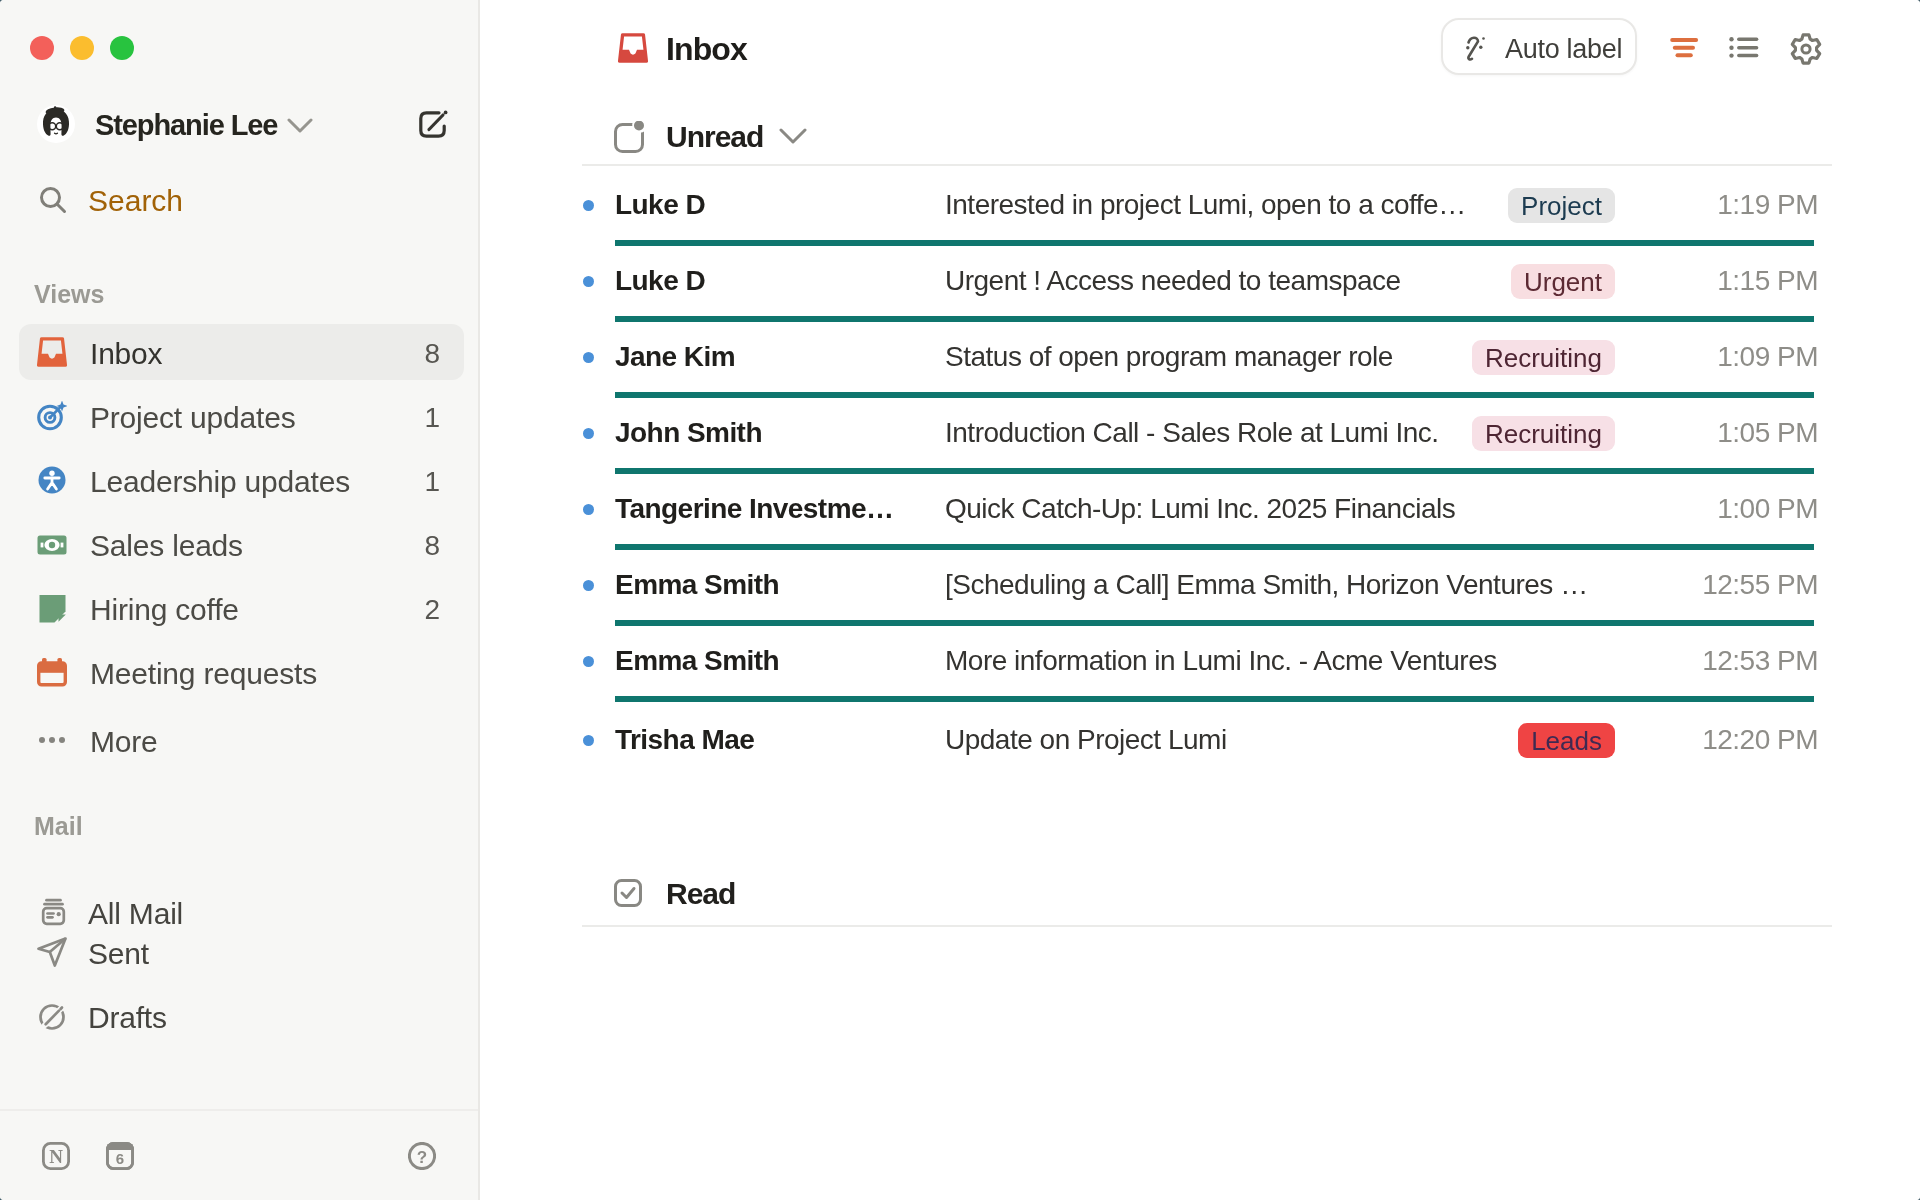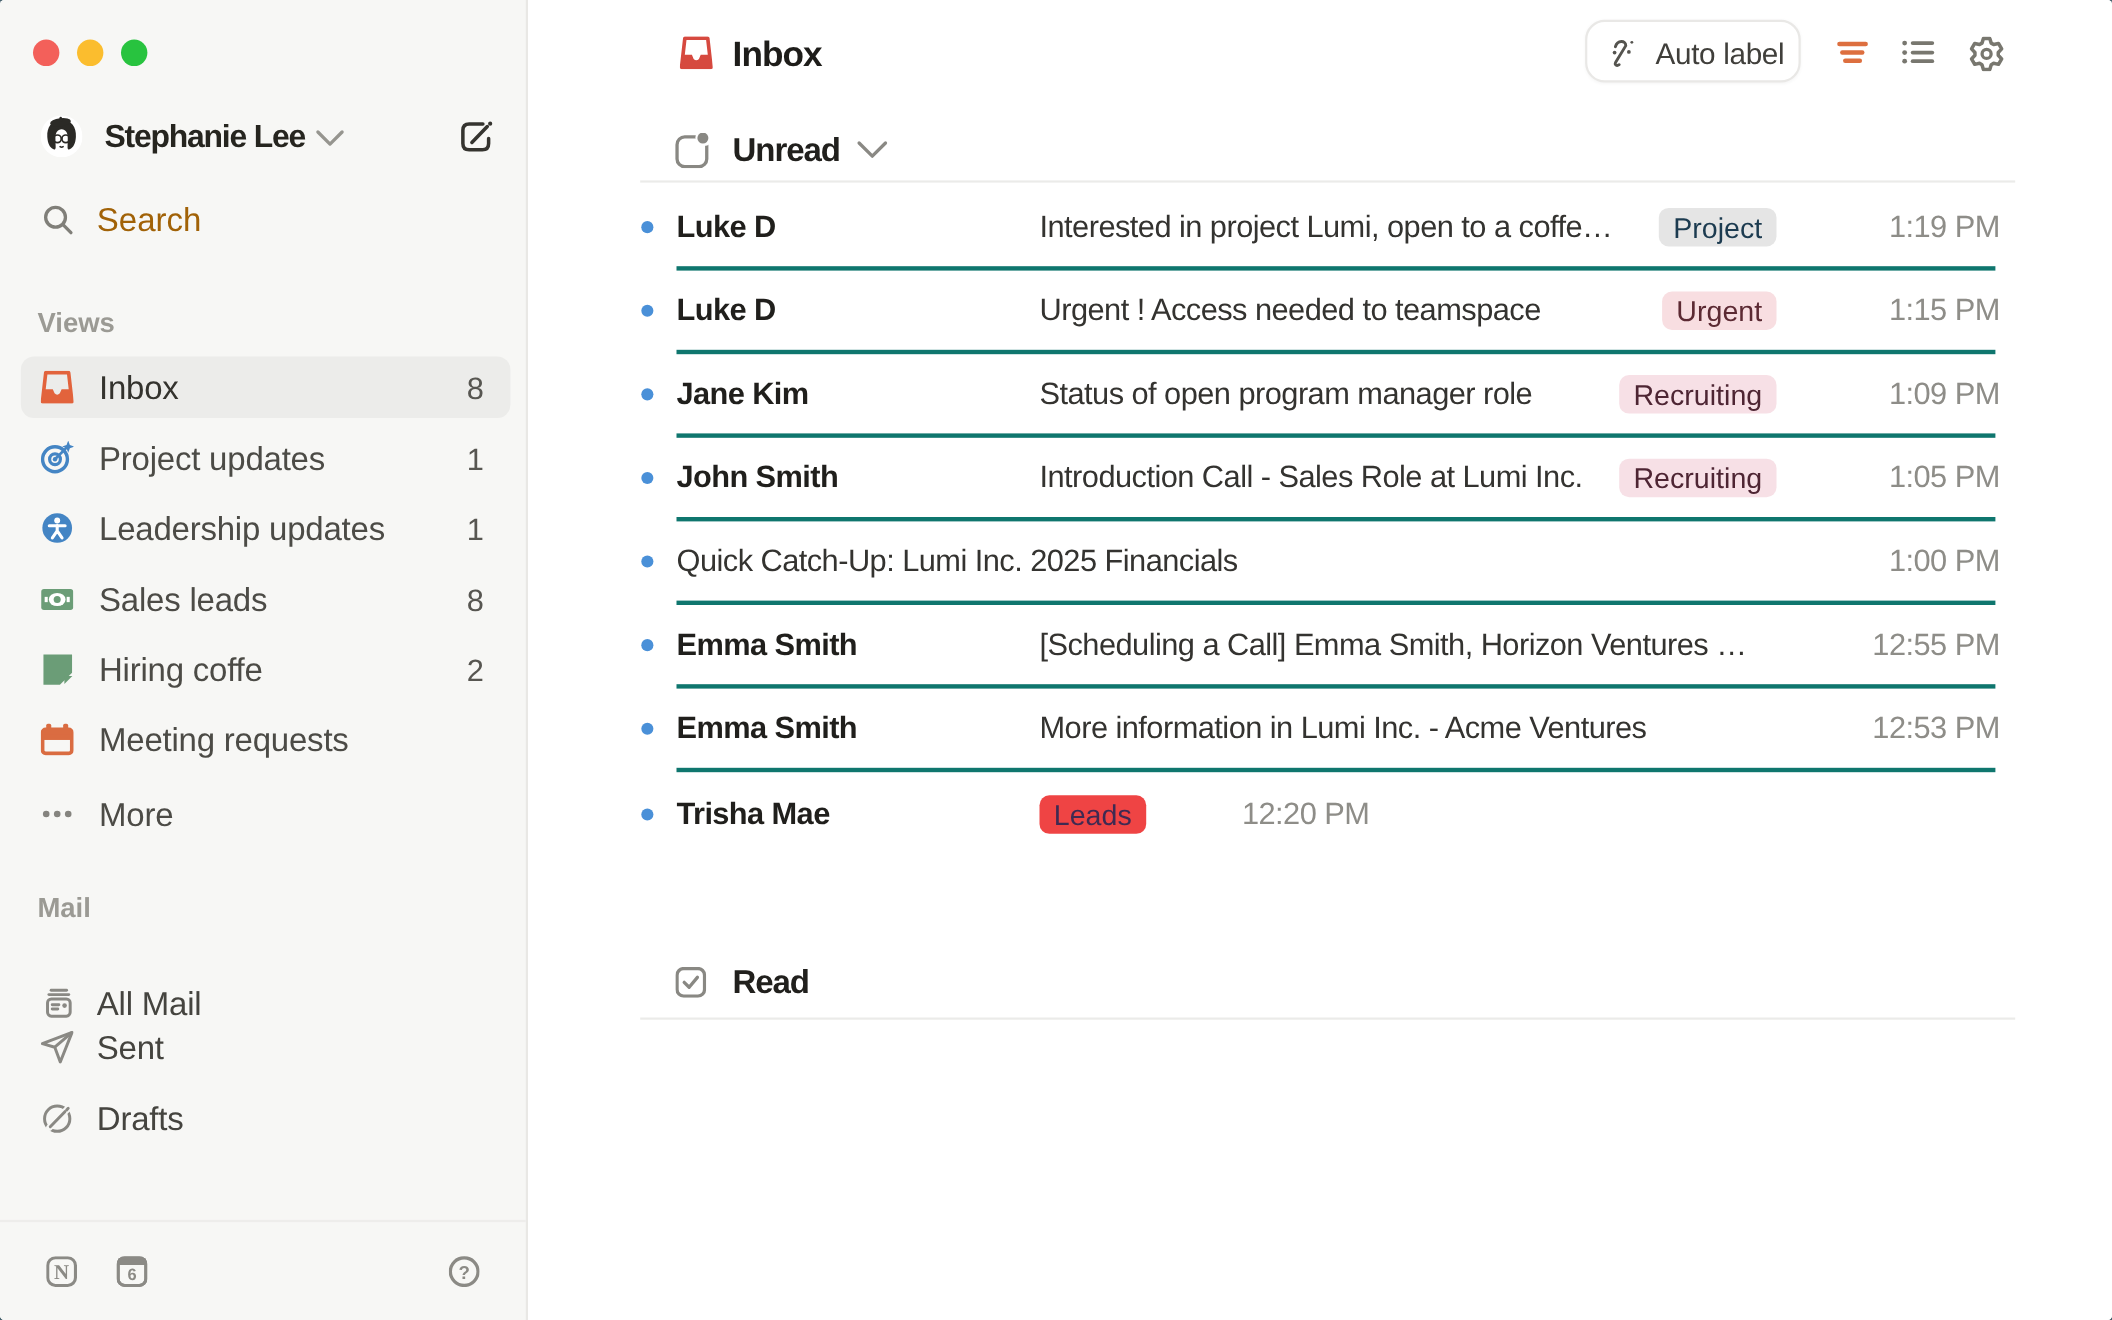--- a/index.html
+++ b/index.html
@@ -17,21 +17,21 @@
 .mrow .ic{position:absolute;left:18px;top:13px;width:30px;height:30px}
 .mrow .t{position:absolute;left:69px;top:13px;font-size:30px;color:#45443f;letter-spacing:-.2px}
 main{position:absolute;left:480px;top:0;width:1440px;height:1200px;background:#fff}
 .hti{position:absolute;left:186px;top:31px;font-size:32px;font-weight:700;color:#1e1d1a;letter-spacing:-.9px}
 .albtn{position:absolute;left:961px;top:18px;width:196px;height:57px;border:2px solid #e9e8e6;border-radius:18px;background:#fff;box-shadow:0 1px 3px rgba(0,0,0,.04)}
 .albtn .t{position:absolute;left:62px;top:14px;font-size:27px;font-weight:500;color:#403f3b;letter-spacing:-.3px}
 .sect{position:absolute;left:186px;font-size:30px;font-weight:700;color:#21201d;letter-spacing:-1px}
 .div{position:absolute;left:102px;width:1250px;height:2px;background:#ebebe9}
 .rows{position:absolute;left:135px;top:170px;width:1199px}
 .row{position:relative;width:1199px;height:76px;display:flex;align-items:center}
-.row.bb{border-bottom:4px solid #0f766e}
+.row.bb{border-bottom:6px solid #0f766e}
 .dot{position:absolute;left:-32px;top:50%;margin-top:-5.5px;width:11px;height:11px;border-radius:50%;background:#4a90d8}
 .sn{width:330px;flex:none;font-size:28px;font-weight:700;color:#201f1c;letter-spacing:-.55px;white-space:nowrap;overflow:hidden;text-overflow:ellipsis}
 .su{flex:1;font-size:28px;color:#343330;letter-spacing:-.5px;white-space:nowrap;overflow:hidden;text-overflow:ellipsis;margin-right:24px}
 .chip{flex:none;height:35px;line-height:36px;padding:0 13px;border-radius:9px;font-size:26px;font-weight:500}
 .tm{flex:none;width:203px;text-align:right;font-size:28px;color:#8e8d88;letter-spacing:-.5px;margin-right:-4px}
 .c-blue{background:#e5e5e5;color:#1c3b50}
 .c-red{background:#f8dee1;color:#5c2a33}
 .c-pink{background:#f7e0e6;color:#4e2533}
 .c-pur{background:#ef4444;color:#3f2a52}
 svg{display:block}
@@ -108,38 +108,40 @@
         </div>
   <div class="row bb">
           <span class="dot"></span>
           <span class="sn">John Smith</span>
           <span class="su">Introduction Call - Sales Role at Lumi Inc.</span>
           <span class="chip c-pink">Recruiting</span>
           <span class="tm">1:05 PM</span>
         </div>
   <div class="row bb">
           <span class="dot"></span>
+          <span class="sn">Tangerine Investme…</span>
           <span class="su">Quick Catch-Up: Lumi Inc. 2025 Financials</span>
           <span class="tm">1:00 PM</span>
         </div>
   <div class="row bb">
           <span class="dot"></span>
           <span class="sn">Emma Smith</span>
           <span class="su">[Scheduling a Call] Emma Smith, Horizon Ventures …</span>
           <span class="tm">12:55 PM</span>
         </div>
   <div class="row bb">
           <span class="dot"></span>
           <span class="sn">Emma Smith</span>
           <span class="su">More information in Lumi Inc. - Acme Ventures</span>
           <span class="tm">12:53 PM</span>
         </div>
   <div class="row">
           <span class="dot"></span>
           <span class="sn">Trisha Mae</span>
+          <span class="su">Update on Project Lumi</span>
           <span class="chip c-pur">Leads</span>
           <span class="tm">12:20 PM</span>
         </div>
 </div>
 
 <svg class="abs" style="left:134px;top:879px" width="28" height="28" viewBox="0 0 28 28">
   <rect x="1.5" y="1.5" width="25" height="25" rx="6" fill="none" stroke="#898883" stroke-width="3"></rect>
   <path d="M8,14 l4.5,4.5 L20,9.5" fill="none" stroke="#898883" stroke-width="3" stroke-linecap="round" stroke-linejoin="round"></path>
 </svg>
 <div class="sect" style="top:877px">Read</div>

